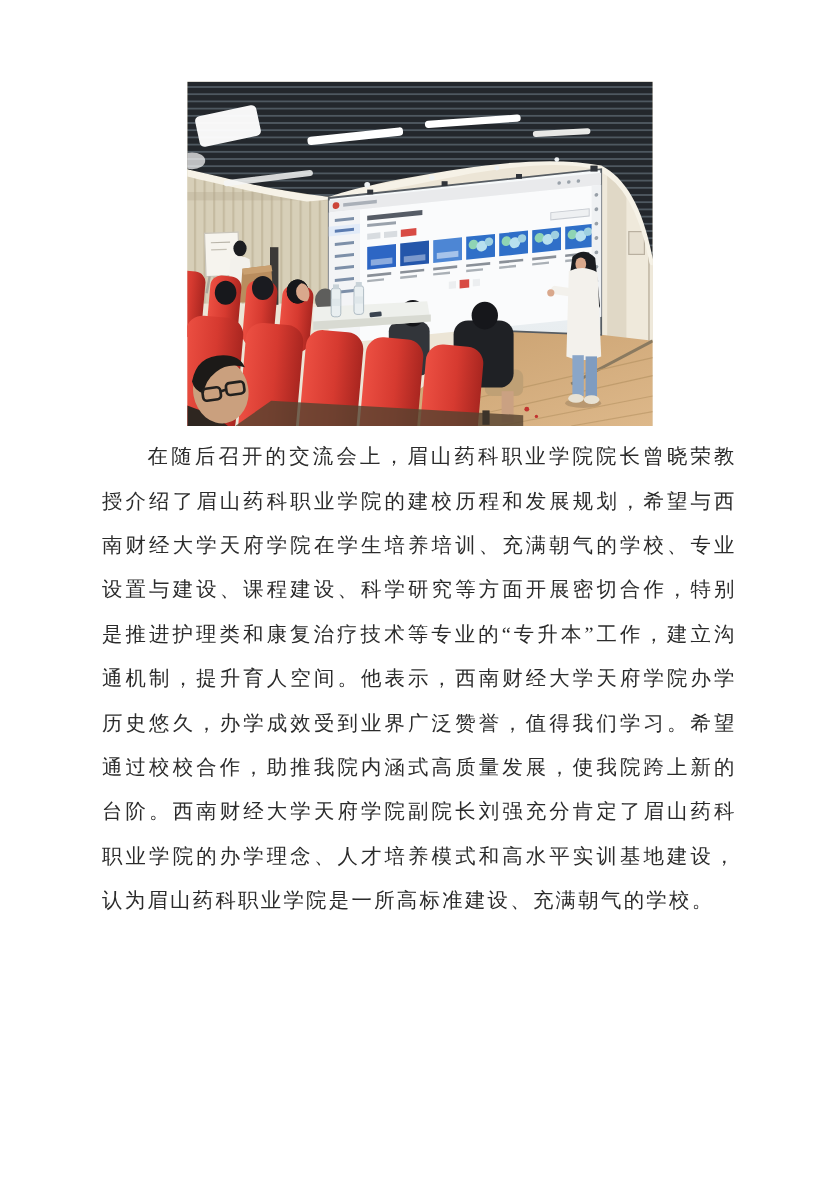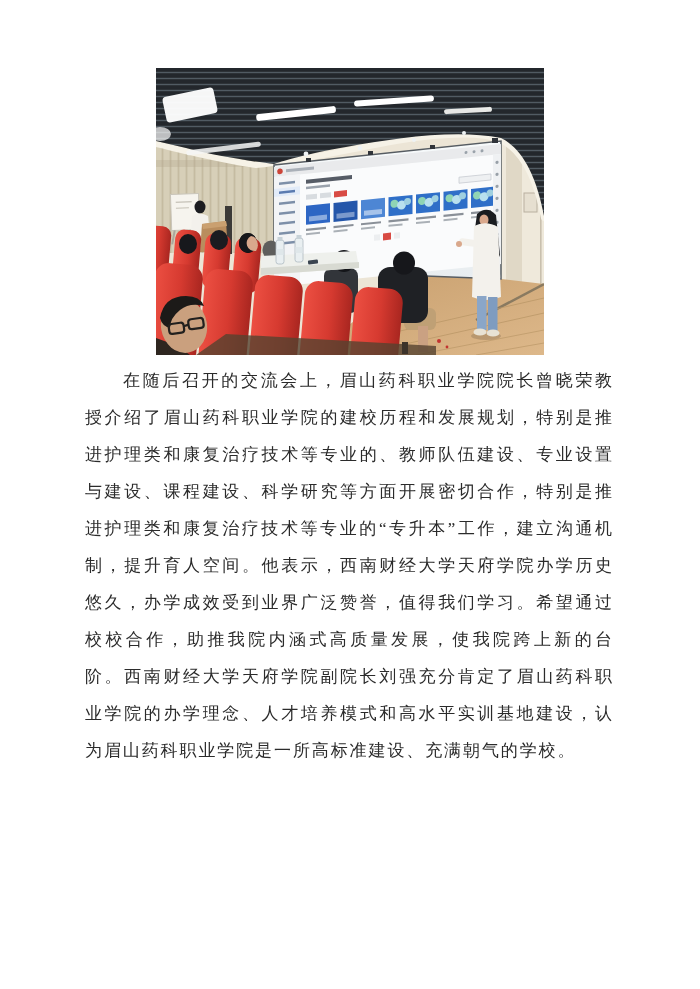--- a/index.html
+++ b/index.html
@@ -281,14 +281,14 @@
         <path d="M4,250 q4,-22 26,-22 q14,0 18,10 q-14,-4 -24,4 q-10,8 -10,18 q-8,-2 -10,-10" fill="#1c1a18"></path>
         <g transform="rotate(-8 30 260)" fill="none" stroke="#22201e" stroke-width="2.2">
           <rect x="13" y="254" width="15" height="10" rx="3"></rect>
           <rect x="33" y="252" width="15" height="10" rx="3"></rect>
           <line x1="28" y1="258" x2="33" y2="257"></line>
         </g>
       </g>
     </svg>
   </figure>
 
-  <p class="article">在随后召开的交流会上，眉山药科职业学院院长曾晓荣教授介绍了眉山药科职业学院的建校历程和发展规划，特别是推进护理类和康复治疗技术等专业的、教师队伍建设、专业设置与建设、课程建设、科学研究等方面开展密切合作，特别是推进护理类和康复治疗技术等专业的“专升本”工作，建立沟通机制，提升育人空间。他表示，西南财经大学天府学院办学历史悠久，办学成效受到业界广泛赞誉，值得我们学习。希望通过校校合作，助推我院内涵式高质量发展，使我院跨上新的台阶。西南财经大学天府学院副院长刘强充分肯定了眉山药科职业学院的办学理念、人才培养模式和高水平实训基地建设，认为眉山药科职业学院是一所高标准建设、充满朝气的学校。</p>
+  <p class="article">在随后召开的交流会上，眉山药科职业学院院长曾晓荣教授介绍了眉山药科职业学院的建校历程和发展规划，希望与西南财经大学天府学院在学生培养培训、充满朝气的学校、专业设置与建设、课程建设、科学研究等方面开展密切合作，特别是推进护理类和康复治疗技术等专业的“专升本”工作，建立沟通机制，提升育人空间。他表示，西南财经大学天府学院办学历史悠久，办学成效受到业界广泛赞誉，值得我们学习。希望通过校校合作，助推我院内涵式高质量发展，使我院跨上新的台阶。西南财经大学天府学院副院长刘强充分肯定了眉山药科职业学院的办学理念、人才培养模式和高水平实训基地建设，认为眉山药科职业学院是一所高标准建设、充满朝气的学校。</p>
 </div>
 
 </body></html>

